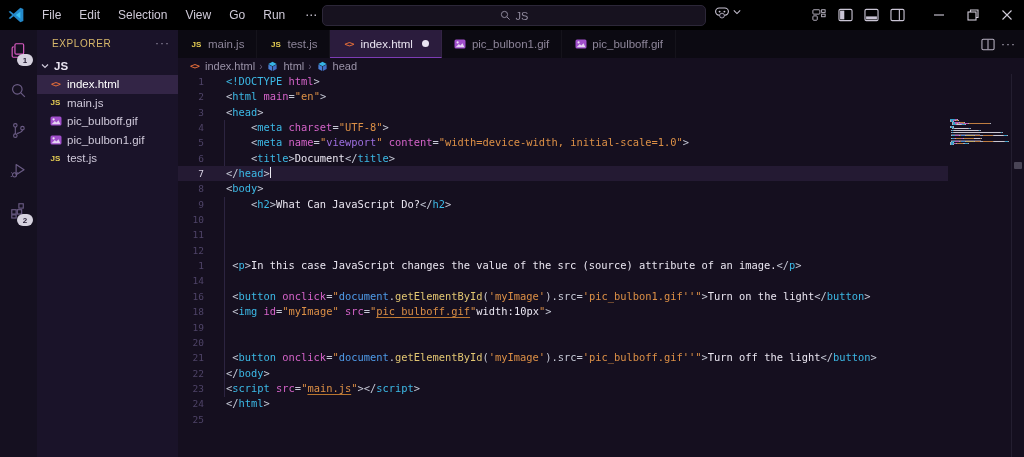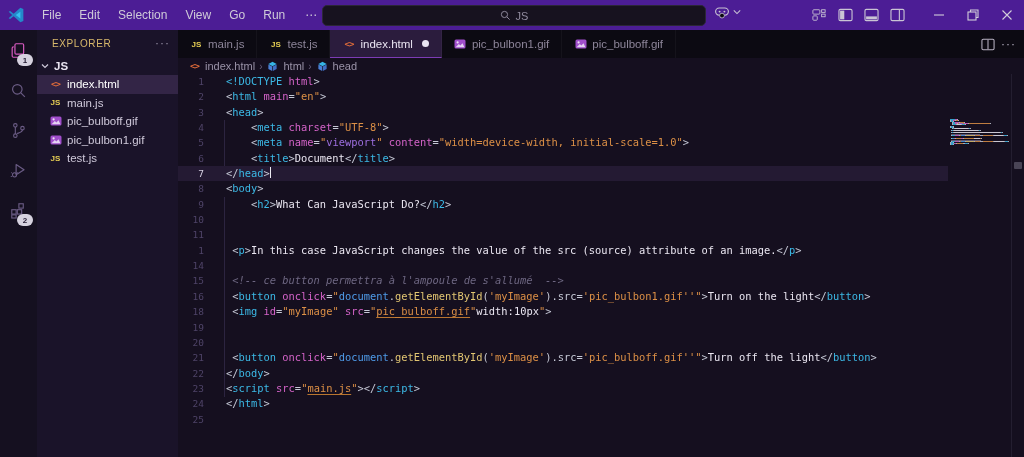--- a/index.html
+++ b/index.html
@@ -2,21 +2,21 @@
 <html><head>
 <meta charset="utf-8">
 <style>
   html,body{margin:0;padding:0;}
   body{
     width:1024px;height:457px;position:relative;overflow:hidden;
     background:#150f1f;font-family:"Liberation Sans",sans-serif;
     -webkit-font-smoothing:antialiased;color:#d5d0dc;
   }
   
-  .titlebar{position:absolute;top:0;left:0;right:0;height:30px;background:#4c1d95;
+  .titlebar{position:absolute;top:0;left:0;right:0;height:30px;background:#000000;
     display:flex;align-items:center;z-index:30;}
   .vs-logo{width:18px;height:18px;margin:0 8px 0 7px;flex:none;}
   .menus{display:flex;align-items:center;gap:2px;font-size:12px;color:#cfcad8;}
   .menu-item{padding:3px 9px;border-radius:4px;cursor:default;}
   .nav-arrows{display:flex;align-items:center;gap:10px;margin-left:16px;font-size:14px;color:#b9b3c4;}
   .searchbox{position:absolute;left:322px;top:5px;width:382px;height:19px;
     background:#17121f;border:1px solid #2c2738;border-radius:5px;
     display:flex;align-items:center;justify-content:center;gap:5px;
     font-size:11px;color:#918b9e;}
   .copilot{position:absolute;left:714px;top:5px;display:flex;align-items:center;gap:3px;color:#c9c4d4;}
@@ -355,23 +355,23 @@
         <div class="code-row"><span class="ln">2</span><span class="lc"><span class="tk-p">&lt;</span><span class="tk-tag">html</span><span class="tk-p"> </span><span class="tk-attr">main</span><span class="tk-p">=</span><span class="tk-str">"en"</span><span class="tk-p">&gt;</span></span></div>
         <div class="code-row"><span class="ln">3</span><span class="lc"><span class="tk-p">&lt;</span><span class="tk-tag">head</span><span class="tk-p">&gt;</span></span></div>
         <div class="code-row"><span class="ln">4</span><span class="lc"><span class="tk-p">    &lt;</span><span class="tk-tag">meta</span><span class="tk-p"> </span><span class="tk-attr">charset</span><span class="tk-p">=</span><span class="tk-str">"UTF-8"</span><span class="tk-p">&gt;</span></span></div>
         <div class="code-row"><span class="ln">5</span><span class="lc"><span class="tk-p">    &lt;</span><span class="tk-tag">meta</span><span class="tk-p"> </span><span class="tk-attr">name</span><span class="tk-p">=</span><span class="tk-str">"</span><span class="tk-strv">viewport</span><span class="tk-str">"</span><span class="tk-p"> </span><span class="tk-attr">content</span><span class="tk-p">=</span><span class="tk-str">"width=device-width, initial-scale=1.0"</span><span class="tk-p">&gt;</span></span></div>
         <div class="code-row"><span class="ln">6</span><span class="lc"><span class="tk-p">    &lt;</span><span class="tk-tag">title</span><span class="tk-p">&gt;</span><span class="tk-txt">Document</span><span class="tk-p">&lt;/</span><span class="tk-tag">title</span><span class="tk-p">&gt;</span></span></div>
         <div class="code-row cur"><span class="ln">7</span><span class="lc"><span class="tk-p">&lt;/</span><span class="tk-tag">head</span><span class="tk-p">&gt;</span><span class="cursor"></span></span></div>
         <div class="code-row"><span class="ln">8</span><span class="lc"><span class="tk-p">&lt;</span><span class="tk-tag">body</span><span class="tk-p">&gt;</span></span></div>
         <div class="code-row"><span class="ln">9</span><span class="lc"><span class="tk-p">    &lt;</span><span class="tk-tag">h2</span><span class="tk-p">&gt;</span><span class="tk-txt">What Can JavaScript Do?</span><span class="tk-p">&lt;/</span><span class="tk-tag">h2</span><span class="tk-p">&gt;</span></span></div>
         <div class="code-row"><span class="ln">10</span><span class="lc"></span></div>
         <div class="code-row"><span class="ln">11</span></div>
+        <div class="code-row"><span class="ln">12</span><span class="lc"></span></div>
         <div class="code-row"><span class="ln">1</span><span class="lc"><span class="tk-p"> &lt;</span><span class="tk-tag">p</span><span class="tk-p">&gt;</span><span class="tk-txt">In this case JavaScript changes the value of the src (source) attribute of an image.</span><span class="tk-p">&lt;/</span><span class="tk-tag">p</span><span class="tk-p">&gt;</span></span></div>
         <div class="code-row"><span class="ln">14</span><span class="lc"></span></div>
-        <div class="code-row"><span class="ln">15</span><span class="lc"><span class="tk-cmt"> &lt;!-- ce button permettra à l'ampoule de s'allumé  --&gt;</span></span></div>
         <div class="code-row"><span class="ln">16</span><span class="lc"><span class="tk-p"> &lt;</span><span class="tk-tag">button</span><span class="tk-p"> </span><span class="tk-attr">onclick</span><span class="tk-p">=</span><span class="tk-str">"</span><span class="tk-obj">document</span><span class="tk-p">.</span><span class="tk-fn">getElementById</span><span class="tk-p">(</span><span class="tk-str">'myImage'</span><span class="tk-p">).</span><span class="tk-p">src=</span><span class="tk-str">'pic_bulbon1.gif'</span><span class="tk-str">'"</span><span class="tk-p">&gt;</span><span class="tk-txt">Turn on the light</span><span class="tk-p">&lt;/</span><span class="tk-tag">button</span><span class="tk-p">&gt;</span></span></div>
         <div class="code-row"><span class="ln">18</span><span class="lc"><span class="tk-p"> &lt;</span><span class="tk-tag">img</span><span class="tk-p"> </span><span class="tk-attr">id</span><span class="tk-p">=</span><span class="tk-str">"myImage"</span><span class="tk-p"> </span><span class="tk-attr">src</span><span class="tk-p">=</span><span class="tk-str">"</span><span class="tk-lnk">pic_bulboff.gif</span><span class="tk-str">"</span><span class="tk-txt">width:10px</span><span class="tk-str">"</span><span class="tk-p">&gt;</span></span></div>
         <div class="code-row"><span class="ln">19</span><span class="lc"></span></div>
         <div class="code-row"><span class="ln">20</span></div>
         <div class="code-row"><span class="ln">21</span><span class="lc"><span class="tk-p"> &lt;</span><span class="tk-tag">button</span><span class="tk-p"> </span><span class="tk-attr">onclick</span><span class="tk-p">=</span><span class="tk-str">"</span><span class="tk-obj">document</span><span class="tk-p">.</span><span class="tk-fn">getElementById</span><span class="tk-p">(</span><span class="tk-str">'myImage'</span><span class="tk-p">).</span><span class="tk-p">src=</span><span class="tk-str">'pic_bulboff.gif'</span><span class="tk-str">'"</span><span class="tk-p">&gt;</span><span class="tk-txt">Turn off the light</span><span class="tk-p">&lt;/</span><span class="tk-tag">button</span><span class="tk-p">&gt;</span></span></div>
         <div class="code-row"><span class="ln">22</span><span class="lc"><span class="tk-p">&lt;/</span><span class="tk-tag">body</span><span class="tk-p">&gt;</span></span></div>
         <div class="code-row"><span class="ln">23</span><span class="lc"><span class="tk-p">&lt;</span><span class="tk-tag">script</span><span class="tk-p"> </span><span class="tk-attr">src</span><span class="tk-p">=</span><span class="tk-str">"</span><span class="tk-lnk">main.js</span><span class="tk-str">"</span><span class="tk-p">&gt;&lt;/</span><span class="tk-tag">script</span><span class="tk-p">&gt;</span></span></div>
         <div class="code-row"><span class="ln">24</span><span class="lc"><span class="tk-p">&lt;/</span><span class="tk-tag">html</span><span class="tk-p">&gt;</span></span></div>
         <div class="code-row"><span class="ln">25</span><span class="lc"></span></div>
       </div>

